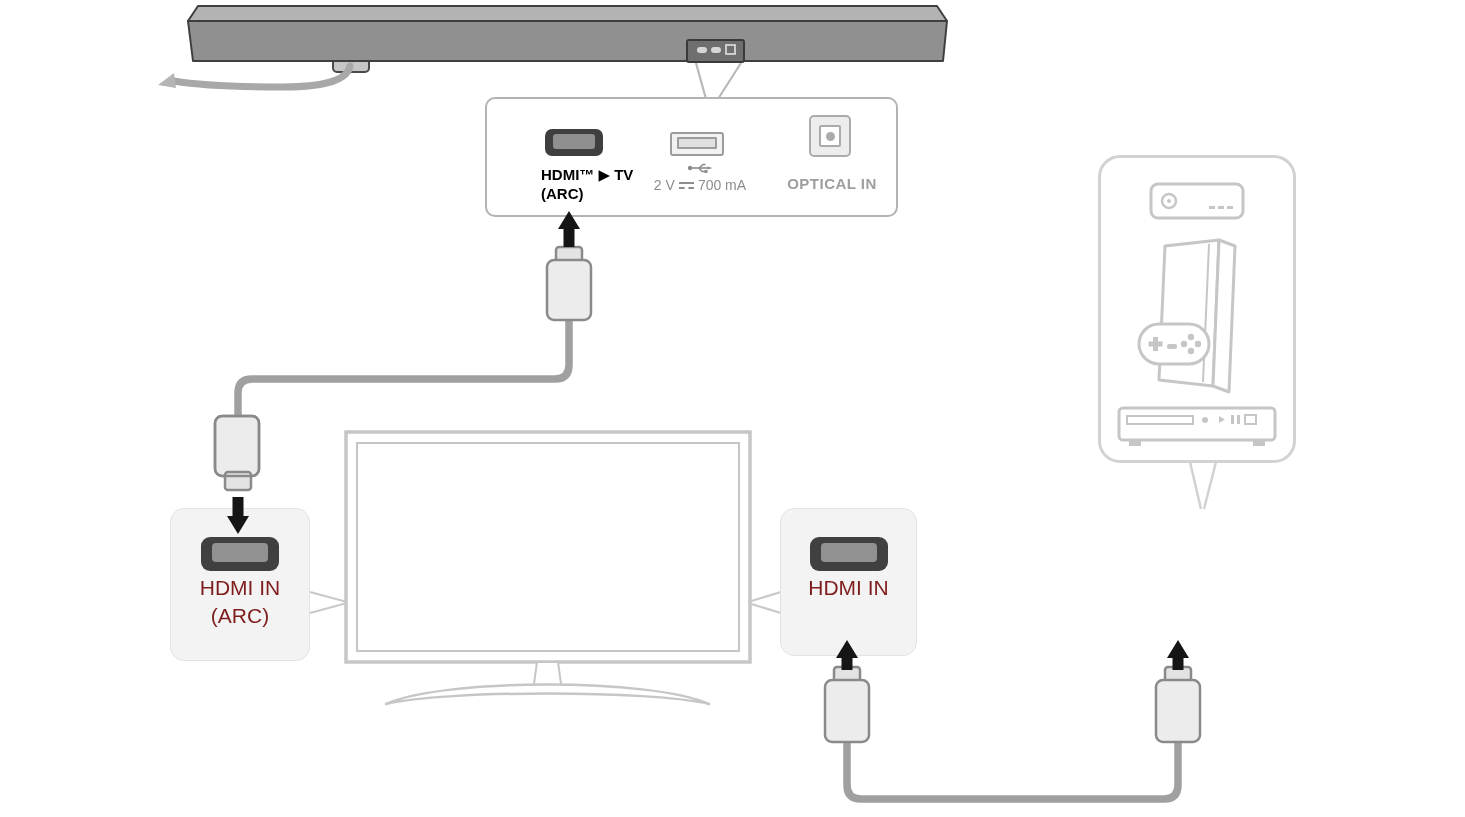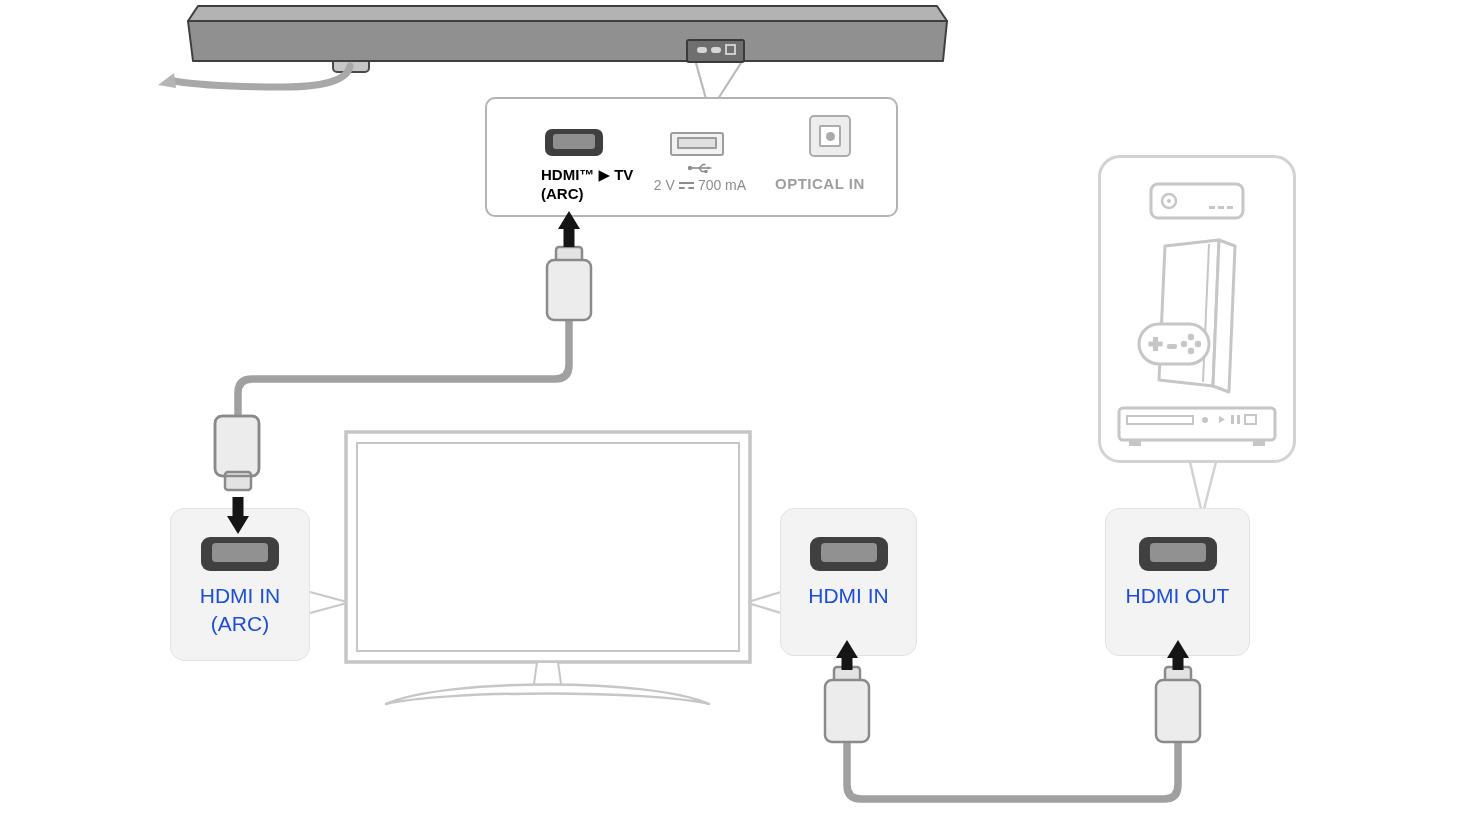--- a/index.html
+++ b/index.html
@@ -19,27 +19,27 @@
   .usb-port .inner{position:absolute;left:5px;right:5px;top:3px;height:8px;background:#e0e0e0;border:2px solid #9c9c9c;border-radius:1px;}
   .usb-caption{position:absolute;left:156px;top:62px;width:114px;text-align:center;color:#8d8d8d;font-size:14px;}
   .usb-caption svg{display:block;margin:0 auto 2px auto;}
   .usb-text{white-space:nowrap;}
   .dc{display:inline-block;width:15px;height:10px;position:relative;margin:0 4px;vertical-align:-1px;}
   .dc::before{content:"";position:absolute;left:0;right:0;top:1px;border-top:2.5px solid #8d8d8d;}
   .dc::after{content:"";position:absolute;left:0;right:0;top:6px;border-top:2.5px dashed #8d8d8d;}
   .optical-port{position:absolute;left:322px;top:16px;width:42px;height:42px;background:#ededed;border:2.5px solid #ababab;border-radius:5px;box-sizing:border-box;}
   .optical-port .sq{position:absolute;left:8px;right:8px;top:8px;bottom:8px;background:#fff;border:2px solid #ababab;border-radius:2px;}
   .optical-port .dot{position:absolute;left:50%;top:50%;width:9px;height:9px;margin:-4.5px 0 0 -4.5px;background:#ababab;border-radius:50%;}
-  .optical-label{position:absolute;left:288px;top:76px;width:114px;text-align:left;font-size:15px;font-weight:bold;color:#9e9e9e;letter-spacing:.5px;white-space:nowrap;}
+  .optical-label{position:absolute;left:288px;top:76px;width:114px;text-align:center;font-size:15px;font-weight:bold;color:#9e9e9e;letter-spacing:.5px;white-space:nowrap;}
 
   
   .port-panel{position:absolute;background:#f3f3f3;border:1px solid #e2e2e2;border-radius:14px;box-sizing:border-box;z-index:2;}
   .hdmi-port{width:78px;height:34px;background:#404040;border-radius:9px;position:relative;margin:28px auto 0 auto;}
   .hdmi-port .inner{position:absolute;left:11px;right:11px;top:6px;bottom:9px;background:#919191;border-radius:4px;}
-  .panel-label{margin-top:11px;text-align:center;font-size:21px;color:#1d4ed8;line-height:1.32;}
+  .panel-label{margin-top:3px;text-align:center;font-size:21px;color:#7f1d1d;line-height:1.32;}
 
   
   .devices-box{position:absolute;left:1098px;top:155px;width:198px;height:308px;background:#fff;
     border:3px solid #d2d2d2;border-radius:22px;box-sizing:border-box;z-index:2;}
 </style>
 </head>
 <body>
 
 <div id="stage">
 
@@ -147,26 +147,20 @@
     </div>
   </div>
 
   <div class="port-panel" style="left:780px;top:508px;width:137px;height:148px;">
     <div class="hdmi-port">
         <div class="inner"></div>
       </div>
     <div class="panel-label">HDMI IN</div>
   </div>
 
-  <div class="port-panel" style="left:1105px;top:508px;width:145px;height:148px;">
-    <div class="hdmi-port">
-        <div class="inner"></div>
-      </div>
-    <div class="panel-label">HDMI OUT</div>
-  </div>
 
   <div class="devices-box">
     <svg width="192" height="302" viewBox="0 0 192 302">
       <g>
         <rect x="50" y="26" width="92" height="34" rx="7" fill="none" stroke="#c6c6c6" stroke-width="3"></rect>
         <circle cx="68" cy="43" r="7" fill="none" stroke="#c6c6c6" stroke-width="2.5"></circle>
         <circle cx="68" cy="43" r="2" fill="#c6c6c6"></circle>
         <rect x="108" y="48" width="6" height="3" fill="#c6c6c6"></rect>
         <rect x="117" y="48" width="6" height="3" fill="#c6c6c6"></rect>
         <rect x="126" y="48" width="6" height="3" fill="#c6c6c6"></rect>

